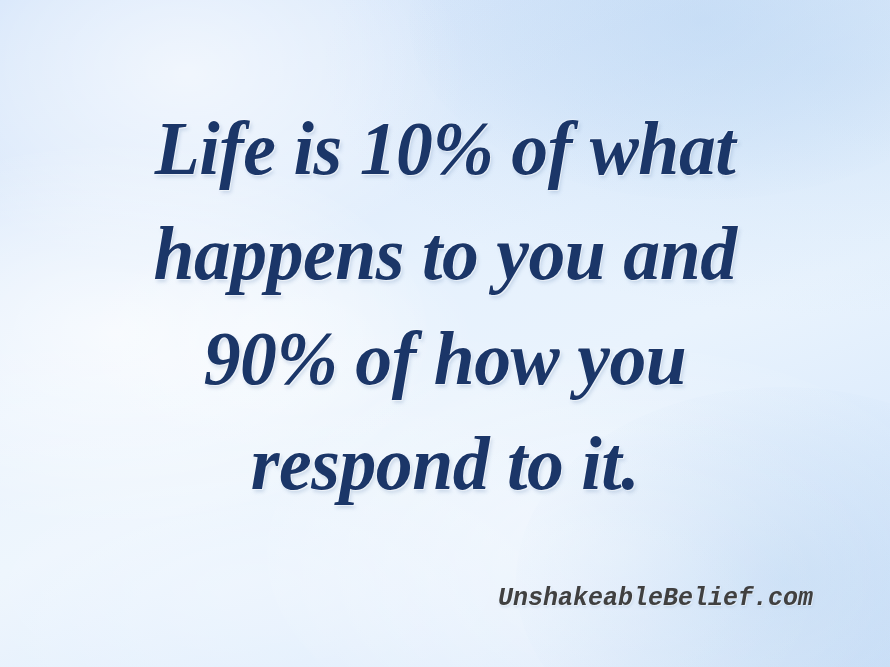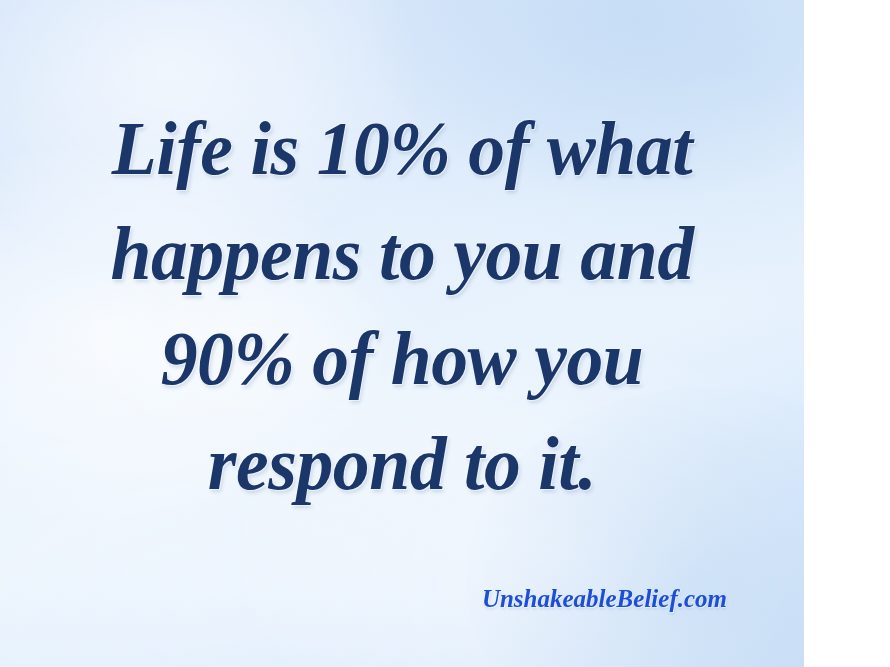--- a/index.html
+++ b/index.html
@@ -8,21 +8,21 @@
   }
   body {
     width: 890px;
     height: 667px;
     overflow: hidden;
     font-family: "Liberation Serif", "DejaVu Serif", serif;
   }
 
   #poster {
     position: relative;
-    width: 804px;
+    width: 890px;
     height: 667px;
     overflow: hidden;
     background-color: #dbeafb;
   }
 
   
   .sky-base {
     position: absolute;
     inset: 0;
     background: linear-gradient(160deg,
@@ -120,22 +120,22 @@
        2px 3px 4px rgba(120,150,190,0.30);
     transform: scaleX(0.97);
     transform-origin: center;
   }
 
   
   .attribution {
     position: absolute;
     right: 77px;
     top: 584px;
-    color: #1d4ed8;
-    font-family: Liberation Serif, serif;
+    color: #404040;
+    font-family: Liberation Mono, monospace;
     font-weight: bold;
     font-style: italic;
     font-size: 25px;
     line-height: 30px;
     white-space: nowrap;
     text-shadow:
        1px 1px 0 rgba(255,255,255,0.50),
        1px 2px 3px rgba(120,150,190,0.28);
   }
 </style>

